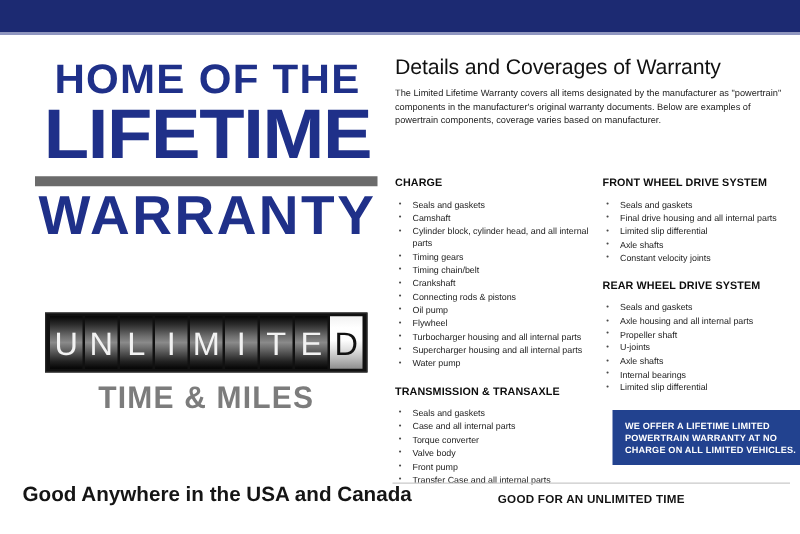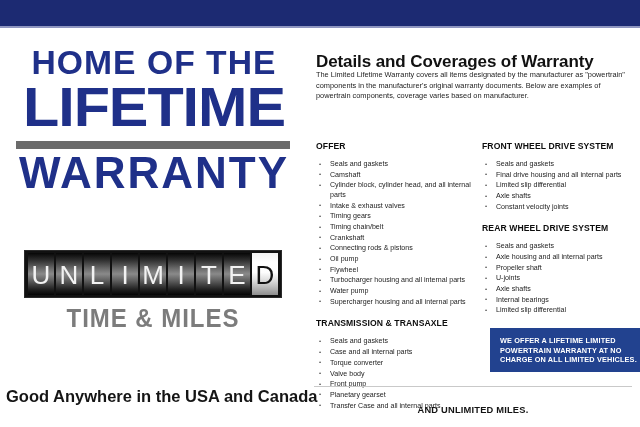--- a/index.html
+++ b/index.html
@@ -31,21 +31,21 @@
   .top-bar-underline {
     position: absolute;
     left: 0; top: 26px;
     width: 640px; height: 2px;
     background: #8f96c0;
   }
 
   
   .left-panel {
     position: absolute;
-    left: 0; top: 28px;
+    left: 12px; top: 28px;
     width: 306px; height: 383px;
   }
   .hero-home {
     position: absolute;
     left: 18px; top: 18px;
     width: 272px;
     text-align: center;
     font-family: "Liberation Sans", sans-serif;
     font-weight: bold;
     font-size: 33px;
@@ -153,24 +153,24 @@
   }
 
   
   .right-panel {
     position: absolute;
     left: 306px; top: 28px;
     width: 334px; height: 399px;
   }
   .details-title {
     position: absolute;
-    left: 10px; top: 24px;
+    left: 10px; top: 16px;
     width: 320px;
     font-family: "Liberation Sans", sans-serif;
-    font-weight: bold;
+    font-weight: normal;
     font-size: 17px;
     line-height: 20px;
     color: #111111;
     letter-spacing: -0.1px;
   }
   .details-body {
     position: absolute;
     left: 10px; top: 42px;
     width: 317px;
     font-family: "Liberation Sans", sans-serif;
@@ -298,46 +298,44 @@
 
   <div class="right-panel">
 
     <div class="details-title">Details and Coverages of Warranty</div>
 
     <div class="details-body">The Limited Lifetime Warranty covers all items designated by the manufacturer as "powertrain" components in the manufacturer's original warranty documents. Below are examples of powertrain components, coverage varies based on manufacturer.</div>
 
     <div class="columns">
       <div class="col" id="col-left">
           <div class="sec-block">
-            <div class="sec-title">OFFER</div>
+            <div class="sec-title">CHARGE</div>
             <ul class="sec-list">
               <li>Seals and gaskets</li>
               <li>Camshaft</li>
               <li>Cylinder block, cylinder head, and all internal parts</li>
-              <li>Intake &amp; exhaust valves</li>
               <li>Timing gears</li>
               <li>Timing chain/belt</li>
               <li>Crankshaft</li>
               <li>Connecting rods &amp; pistons</li>
               <li>Oil pump</li>
               <li>Flywheel</li>
               <li>Turbocharger housing and all internal parts</li>
+              <li>Supercharger housing and all internal parts</li>
               <li>Water pump</li>
-              <li>Supercharger housing and all internal parts</li>
             </ul>
           </div>
           <div class="sec-block">
             <div class="sec-title">TRANSMISSION &amp; TRANSAXLE</div>
             <ul class="sec-list">
               <li>Seals and gaskets</li>
               <li>Case and all internal parts</li>
               <li>Torque converter</li>
               <li>Valve body</li>
               <li>Front pump</li>
-              <li>Planetary gearset</li>
               <li>Transfer Case and all internal parts</li>
             </ul>
           </div>
         </div>
       <div class="col" id="col-right">
           <div class="sec-block">
             <div class="sec-title">FRONT WHEEL DRIVE SYSTEM</div>
             <ul class="sec-list">
               <li>Seals and gaskets</li>
               <li>Final drive housing and all internal parts</li>
@@ -361,16 +359,16 @@
         </div>
     </div>
 
     <div class="callout">
       <div class="callout-text">WE OFFER A LIFETIME LIMITED</div>
       <div class="callout-text">POWERTRAIN WARRANTY AT NO</div>
       <div class="callout-text">CHARGE ON ALL LIMITED VEHICLES.</div>
     </div>
 
     <div class="footer-rule"></div>
-    <div class="footer-text" style="top:377px;">AND UNLIMITED MILES.</div>
+    <div class="footer-text">GOOD FOR AN UNLIMITED TIME</div>
   </div>
 
 </div>
 
 </body></html>

